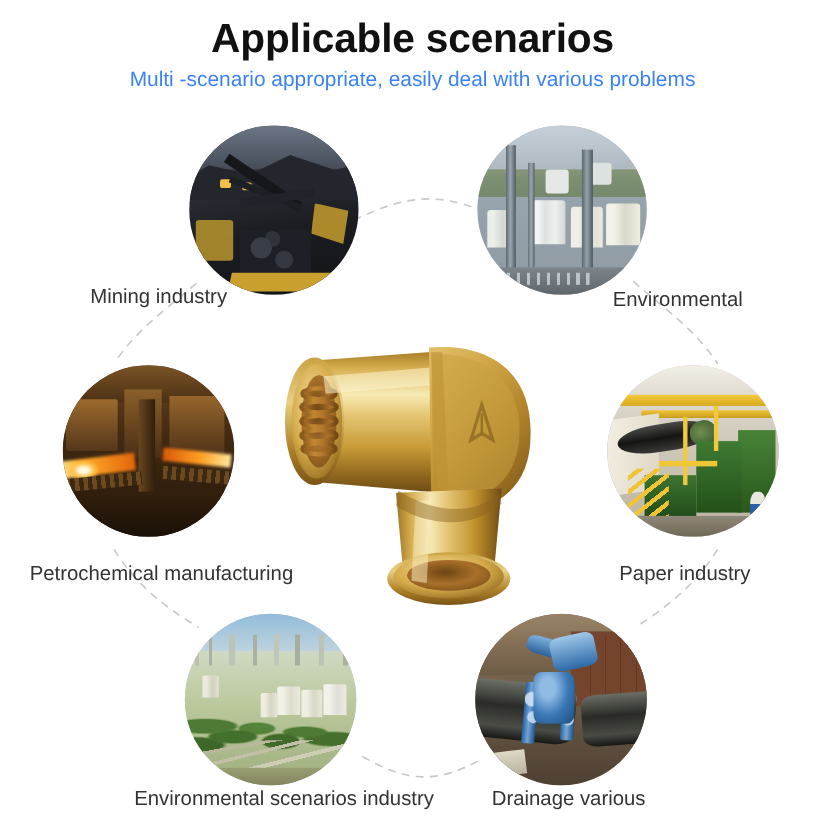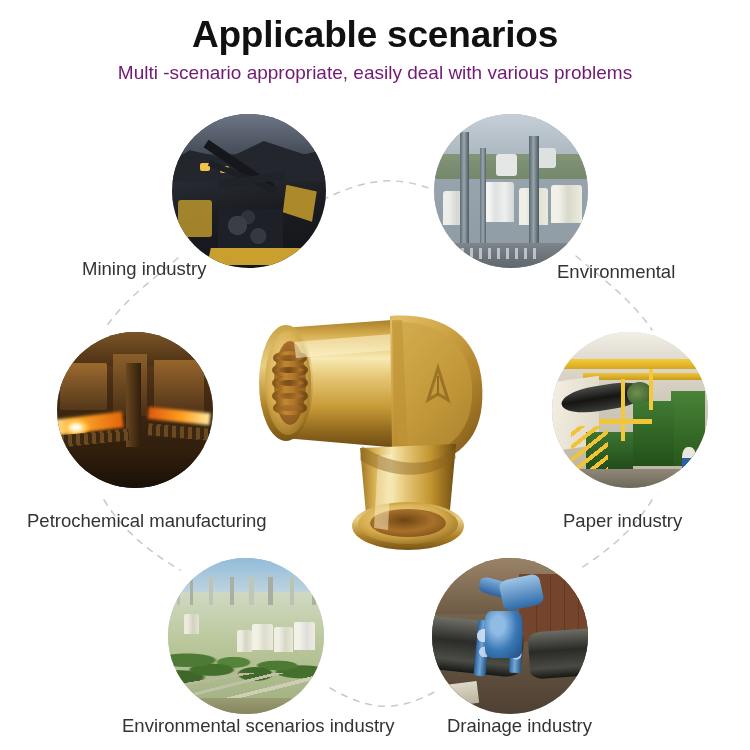--- a/index.html
+++ b/index.html
@@ -16,21 +16,21 @@
   
   .title {
     position:absolute; left:0; top:14px; width:750px;
     text-align:center;
     font-size:37px; font-weight:bold; color:#111111;
     letter-spacing:-0.2px;
   }
   .subtitle {
     position:absolute; left:0; top:62px; width:750px;
     text-align:center;
-    font-size:19px; font-weight:normal; color:#701a75;
+    font-size:19px; font-weight:normal; color:#3b82f6;
   }
 
   
   .arcs { position:absolute; left:0; top:0; width:750px; height:750px; }
 
   
   .circle {
     position:absolute;
     border-radius:50%;
     overflow:hidden;
@@ -365,21 +365,21 @@
       <i class="flange1"></i>
         <i class="flange2"></i>
         <i class="bolts"></i>
       <i class="valvebody"></i>
         <i class="stem"></i>
         <i class="gear"></i>
       <i class="bricks"></i>
         <i class="brick2"></i>
     </div>
   </div>
-  <div class="label" style="left:447px; top:715px;">Drainage industry</div>
+  <div class="label" style="left:447px; top:715px;">Drainage various</div>
 
   <svg style="position:absolute; left:242px; top:298px; width:272px; height:252px;" viewBox="0 0 272 252" xmlns="http://www.w3.org/2000/svg">
     <defs>
       <linearGradient id="barBody" x1="0" y1="0" x2="0" y2="1">
         <stop offset="0%" stop-color="#a97f28"></stop>
         <stop offset="12%" stop-color="#d8b052"></stop>
         <stop offset="30%" stop-color="#f7eab4"></stop>
         <stop offset="44%" stop-color="#e6c877"></stop>
         <stop offset="68%" stop-color="#c79a36"></stop>
         <stop offset="88%" stop-color="#8e661d"></stop>

